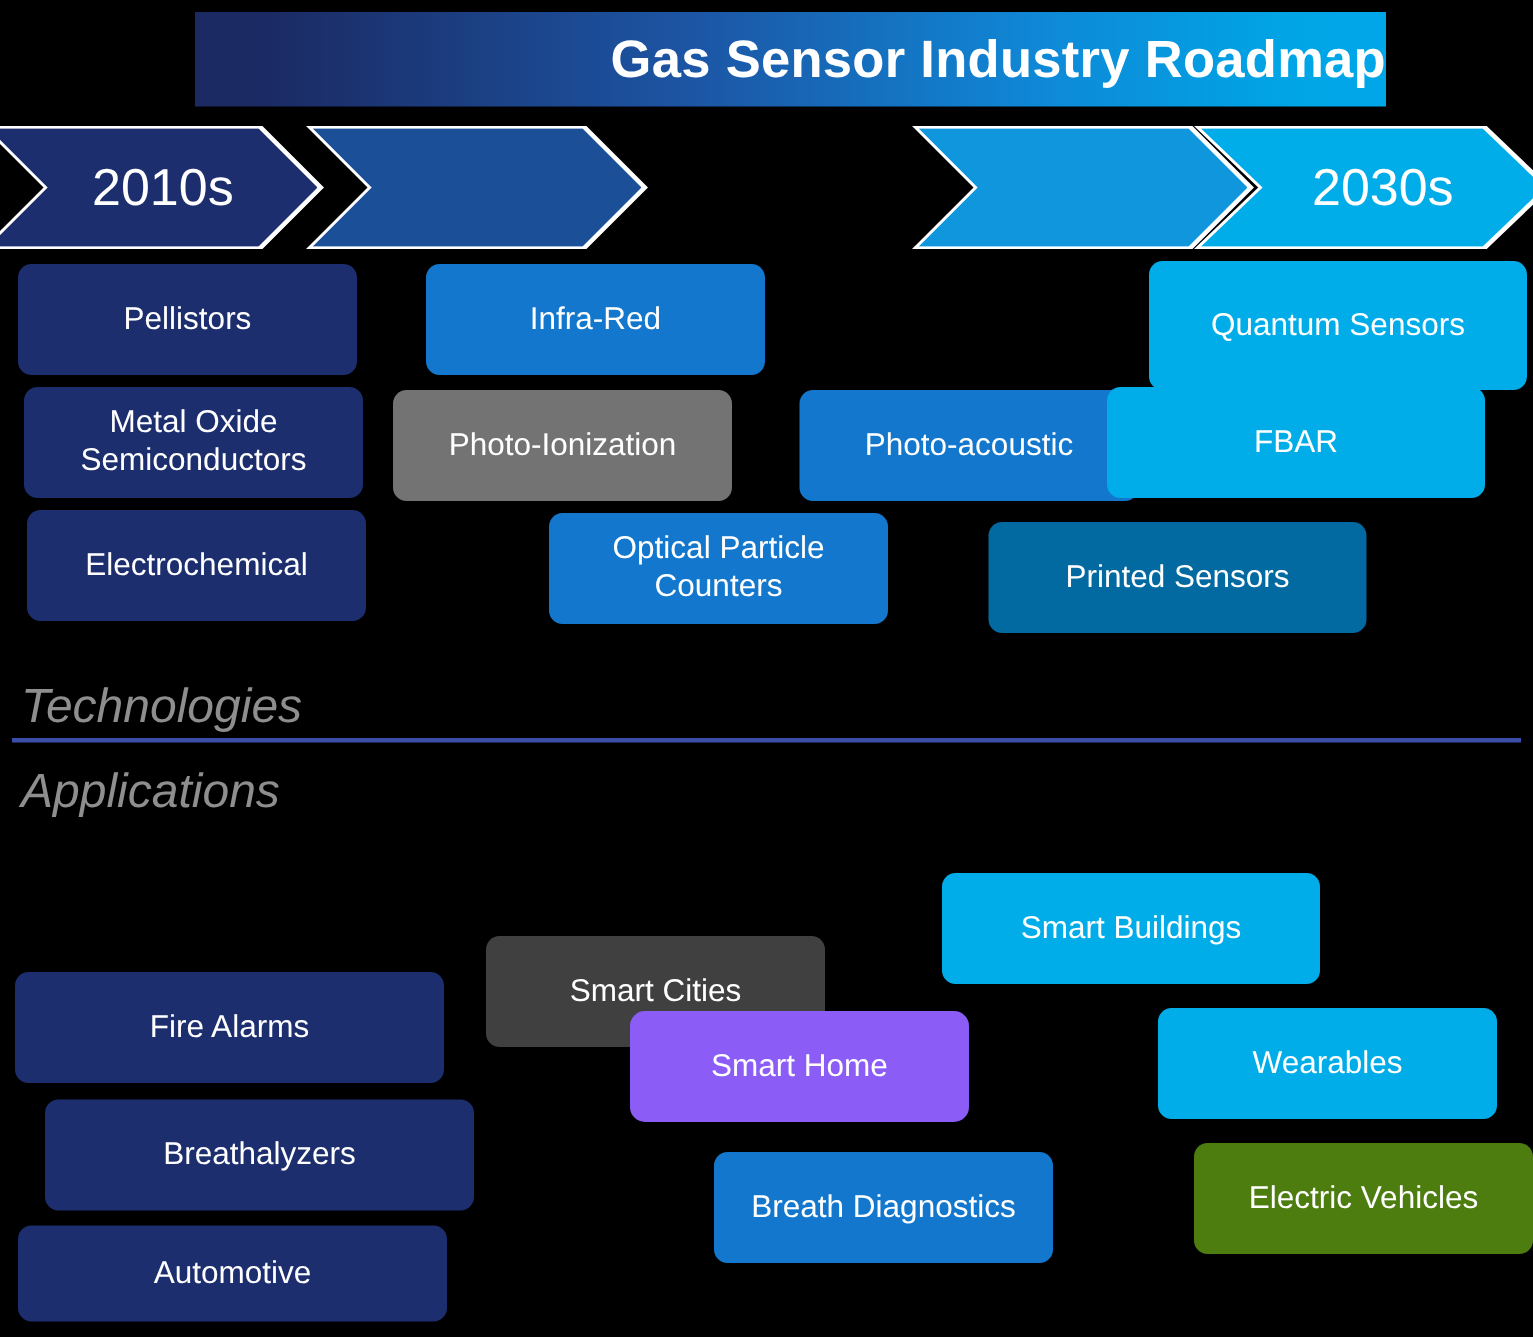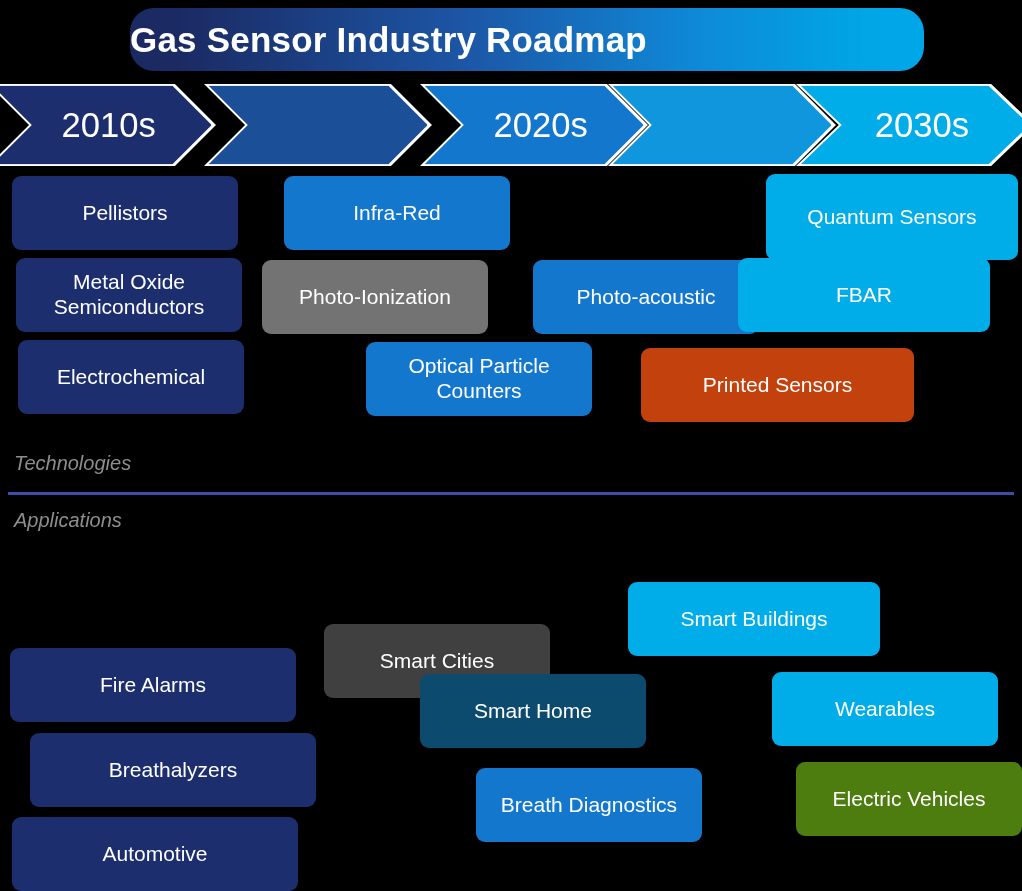--- a/index.html
+++ b/index.html
@@ -18,22 +18,21 @@
   
   .title-bar {
     position: absolute;
     left: 130px;
     top: 8px;
     width: 794px;
     height: 63px;
     background: linear-gradient(to right, #1b2a63 0%, #1b2a63 6%, #1c56a5 42%, #0e8ad8 72%, #00a5e6 92%, #00a7e8 100%);
     display: flex;
     align-items: center;
-    justify-content: flex-start;
-    border-radius: 24px;
+    justify-content: flex-end;
   }
   .title-text {
     color: #ffffff;
     font-size: 35px;
     font-weight: bold;
     letter-spacing: 0.2px;
     white-space: nowrap;
   }
 
   
@@ -96,21 +95,21 @@
     font-size: 21px;
     line-height: 1.18;
     padding: 0 22px;
     box-sizing: border-box;
   }
 
   
   .section-label {
     position: absolute;
     color: #8e8e8e;
-    font-size: 20px;
+    font-size: 32px;
     font-style: italic;
     white-space: nowrap;
   }
   #label-technologies { left: 14px; top: 452px; }
   #label-applications { left: 14px; top: 509px; }
 
   .divider {
     position: absolute;
     left: 8px;
     top: 492px;
@@ -133,25 +132,20 @@
       <span class="chev-label">2010s</span>
     </div>
   </div>
 
   <div class="chev" id="chev-2" style="background:#ffffff;">
     <div class="chev-inner" style="background:#1b4f97; transform:scale(0.962);">
       <span class="chev-label"></span>
     </div>
   </div>
 
-  <div class="chev" id="chev-3" style="background:#ffffff;">
-    <div class="chev-inner" style="background:#1378cd; transform:scale(0.962);">
-      <span class="chev-label">2020s</span>
-    </div>
-  </div>
 
   <div class="chev" id="chev-4" style="background:#ffffff;">
     <div class="chev-inner" style="background:#1096dd; transform:scale(0.962);">
       <span class="chev-label"></span>
     </div>
   </div>
 
   <div class="chev" id="chev-5" style="background:#ffffff;">
     <div class="chev-inner" style="background:#00ade8; transform:scale(0.962);">
       <span class="chev-label">2030s</span>
@@ -181,50 +175,50 @@
     </div>
     <div class="box" style="left: 738px; top: 258px; width: 252px; height: 74px; background: rgb(0, 173, 232);">
       <span>FBAR</span>
     </div>
     <div class="box" style="left: 18px; top: 340px; width: 226px; height: 74px; background: rgb(28, 46, 110);">
       <span>Electrochemical</span>
     </div>
     <div class="box" style="left: 366px; top: 342px; width: 226px; height: 74px; background: rgb(19, 120, 205);">
       <span>Optical Particle Counters</span>
     </div>
-    <div class="box" style="left: 641px; top: 348px; width: 273px; height: 74px; background: #c2410c;">
+    <div class="box" style="left: 659px; top: 348px; width: 252px; height: 74px; background: #0369a1;">
       <span>Printed Sensors</span>
     </div>
   </div>
 
 <div class="section-label" id="label-technologies">Technologies</div>
 <div class="divider"></div>
 <div class="section-label" id="label-applications">Applications</div>
 
 <div id="applications-layer">
     <div class="box" style="left: 324px; top: 584px; width: 226px; height: 74px; background: #404040; margin-top: 40px;">
       <span>Smart Cities</span>
     </div>
     <div class="box" style="left: 628px; top: 582px; width: 252px; height: 74px; background: rgb(0, 173, 232); justify-content: center;">
       <span>Smart Buildings</span>
     </div>
     <div class="box" style="left: 10px; top: 648px; width: 286px; height: 74px; background: rgb(28, 46, 110);">
       <span>Fire Alarms</span>
     </div>
-    <div class="box" style="left: 420px; top: 674px; width: 226px; height: 74px; background: #0c4a6e;">
+    <div class="box" style="left: 420px; top: 674px; width: 226px; height: 74px; background: #8b5cf6; border-radius: 10px;">
       <span>Smart Home</span>
     </div>
     <div class="box" style="left: 772px; top: 672px; width: 226px; height: 74px; background: rgb(0, 173, 232);">
       <span>Wearables</span>
     </div>
     <div class="box" style="left: 30px; top: 733px; width: 286px; height: 74px; background: rgb(28, 46, 110);">
       <span>Breathalyzers</span>
     </div>
     <div class="box" style="left: 476px; top: 768px; width: 226px; height: 74px; background: rgb(19, 120, 205); justify-content: center;">
       <span>Breath Diagnostics</span>
     </div>
     <div class="box" style="left: 796px; top: 762px; width: 226px; height: 74px; background: #4d7c0f;">
       <span>Electric Vehicles</span>
     </div>
-    <div class="box" style="left: 12px; top: 817px; width: 286px; height: 74px; background: rgb(28, 46, 110);">
+    <div class="box" style="left: 12px; top: 817px; width: 286px; height: 64px; background: rgb(28, 46, 110);">
       <span>Automotive</span>
     </div>
   </div>
 
 </body></html>

